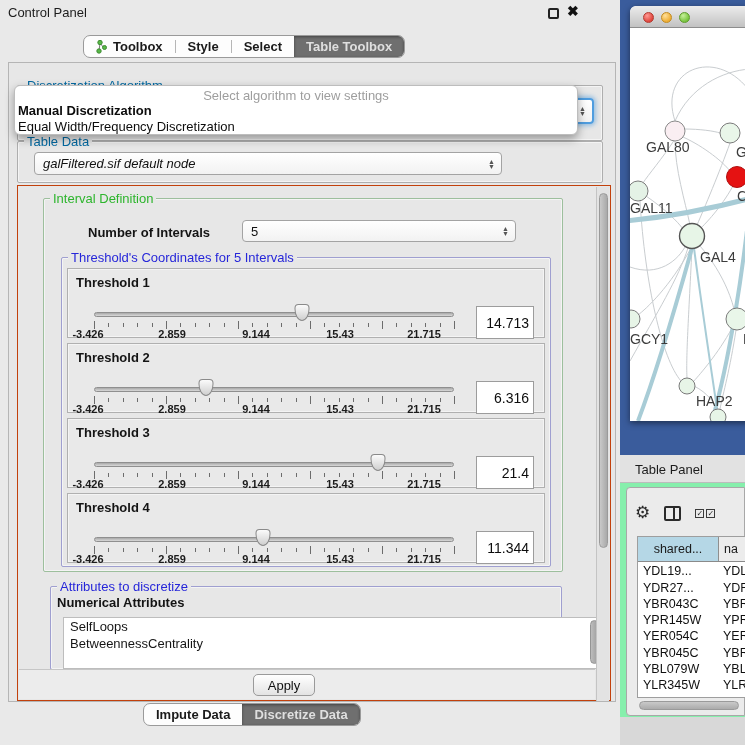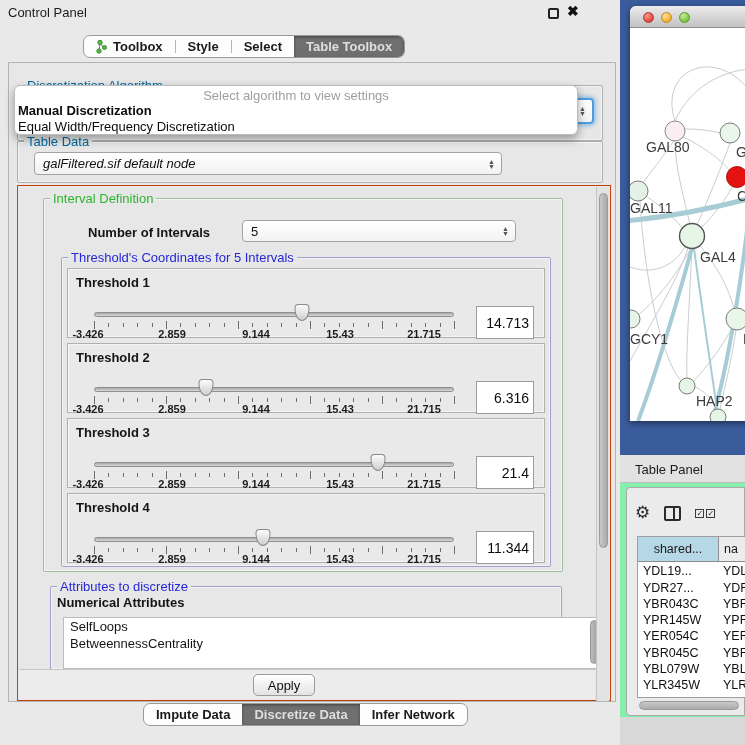--- a/index.html
+++ b/index.html
@@ -399,23 +399,20 @@
     </div>
   </div>
 
   <div class="tabstrip bottom">
     <div class="tab">
       <span>Impute Data</span>
     </div>
     <div class="tab selected">
       <span>Discretize Data</span>
     </div>
-    <div class="tab">
-      <span>Infer Network</span>
-    </div>
   </div>
 
   <div class="popup">
     <div class="hint">Select algorithm to view settings</div>
     <div class="opt bold">Manual Discretization</div>
     <div class="opt">Equal Width/Frequency Discretization</div>
   </div>
 </div>
 
 <div id="right-side">

